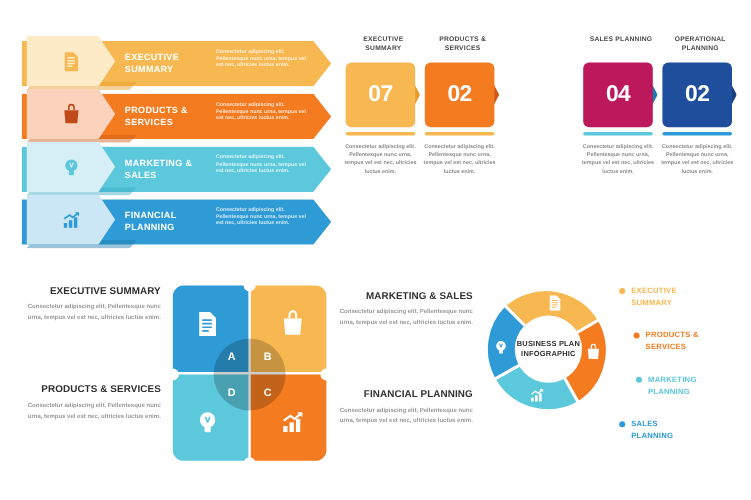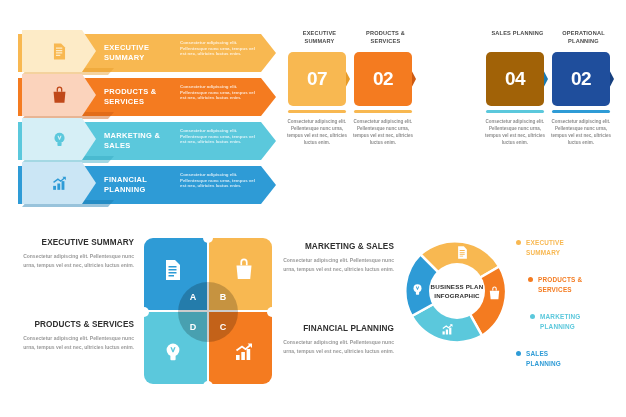--- a/index.html
+++ b/index.html
@@ -183,21 +183,21 @@
         <span class="step-num">02</span>
       </div>
       <div class="step-bar" style="background:#F8B851"></div>
       <div class="step-desc">Consectetur adipiscing elit. Pellentesque nunc urna, tempus vel est nec, ultricies luctus enim.</div>
     </div>
 
 
     <div class="step" style="left:198px">
       <div class="step-label">SALES PLANNING</div>
       <div class="step-chev" style="background:#1B7AB0"></div>
-      <div class="step-block" style="background:#a16207">
+      <div class="step-block" style="background:#be185d">
         <span class="step-num">04</span>
       </div>
       <div class="step-bar" style="background:#5BC8DC"></div>
       <div class="step-desc">Consectetur adipiscing elit. Pellentesque nunc urna, tempus vel est nec, ultricies luctus enim.</div>
     </div>
 
     <div class="step" style="left:264px">
       <div class="step-label">OPERATIONAL PLANNING</div>
       <div class="step-chev" style="background:#17407F"></div>
       <div class="step-block" style="background:#1F4E9C">

